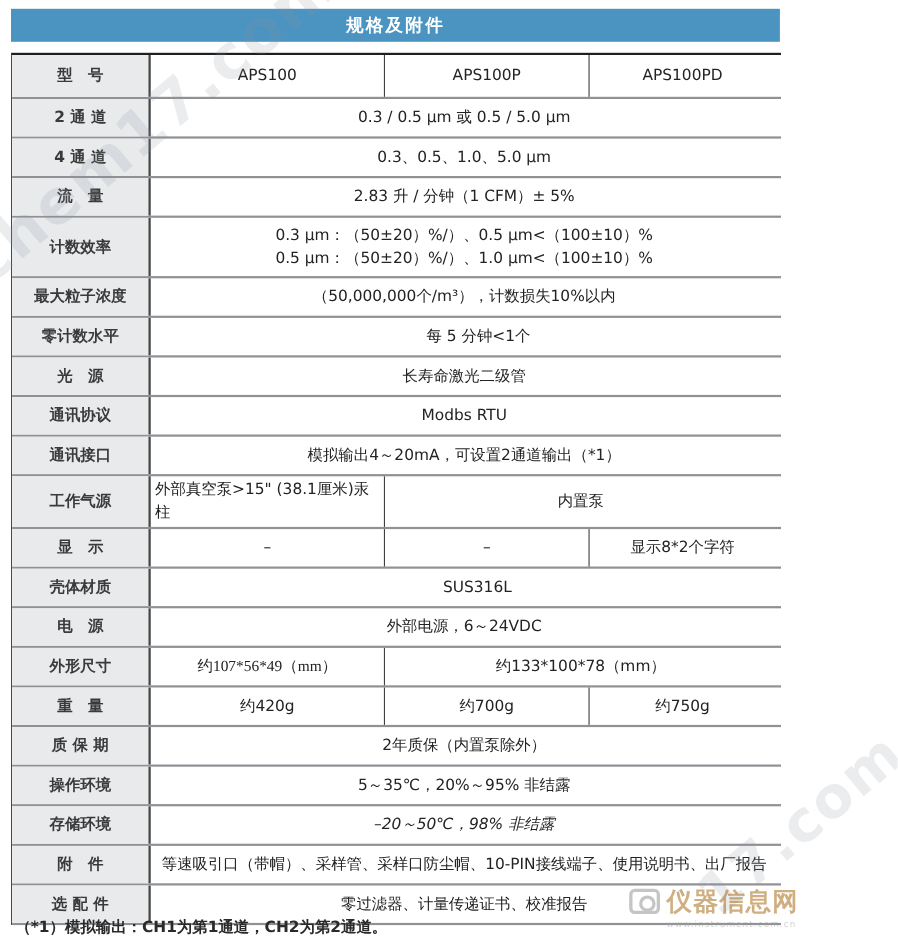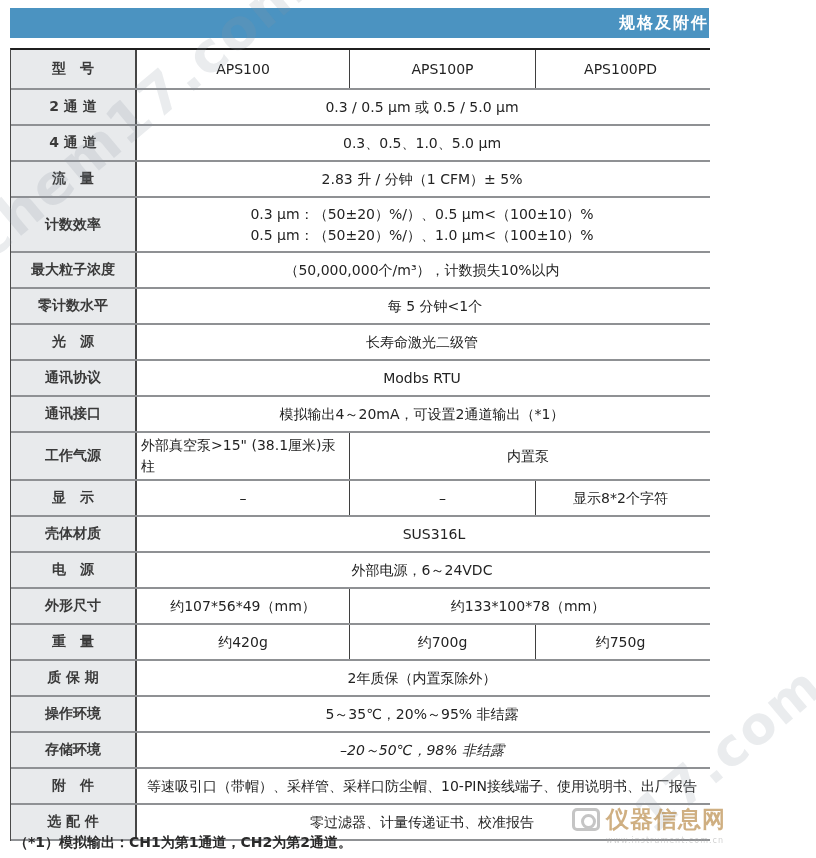--- a/index.html
+++ b/index.html
@@ -6,21 +6,21 @@
   body{
     width:816px;height:858px;background:#ffffff;
     font-family:"DejaVu Sans","Liberation Sans",sans-serif;
     color:#222;overflow:hidden;position:relative;
   }
   .sheet{position:relative;width:816px;height:858px;}
 
   
   .banner{
     position:absolute;left:10px;top:8px;width:699px;height:30px;
-    display:flex;align-items:center;justify-content:flex-end;
+    display:flex;align-items:center;justify-content:center;
   }
   .banner-title{
     color:#ffffff;font-size:16px;font-weight:bold;letter-spacing:2px;
   }
 
   
   .spec-table{
     position:absolute;left:10px;top:48px;width:699px;
     border-top:2px solid #1f1f1f;border-left:1px solid #4a4a4a;
     background:#ffffff;
@@ -149,21 +149,21 @@
       <div class="row">
         <div class="label-cell">壳体材质</div>
         <div class="cell" style="width: 570px; flex: 0 0 570px; padding-left: 28px;">SUS316L</div>
       </div>
       <div class="row">
         <div class="label-cell">电　源</div>
         <div class="cell" style="width: 570px; flex: 0 0 570px;">外部电源，6～24VDC</div>
       </div>
       <div class="row">
         <div class="label-cell">外形尺寸</div>
-        <div class="cell" style="width: 212px; flex: 0 0 212px;">约107*56*49（mm）</div>
+        <div class="cell" style="width: 212px; flex: 0 0 212px; font-family: Liberation Serif, serif;">约107*56*49（mm）</div>
         <div class="cell" style="width: 357px; flex: 0 0 357px;">约133*100*78（mm）</div>
       </div>
       <div class="row">
         <div class="label-cell">重　量</div>
         <div class="cell" style="width: 212px; flex: 0 0 212px;">约420g</div>
         <div class="cell" style="width: 186px; flex: 0 0 186px;">约700g</div>
         <div class="cell" style="width: 170px; flex: 0 0 170px;">约750g</div>
       </div>
       <div class="row">
         <div class="label-cell">质 保 期</div>

